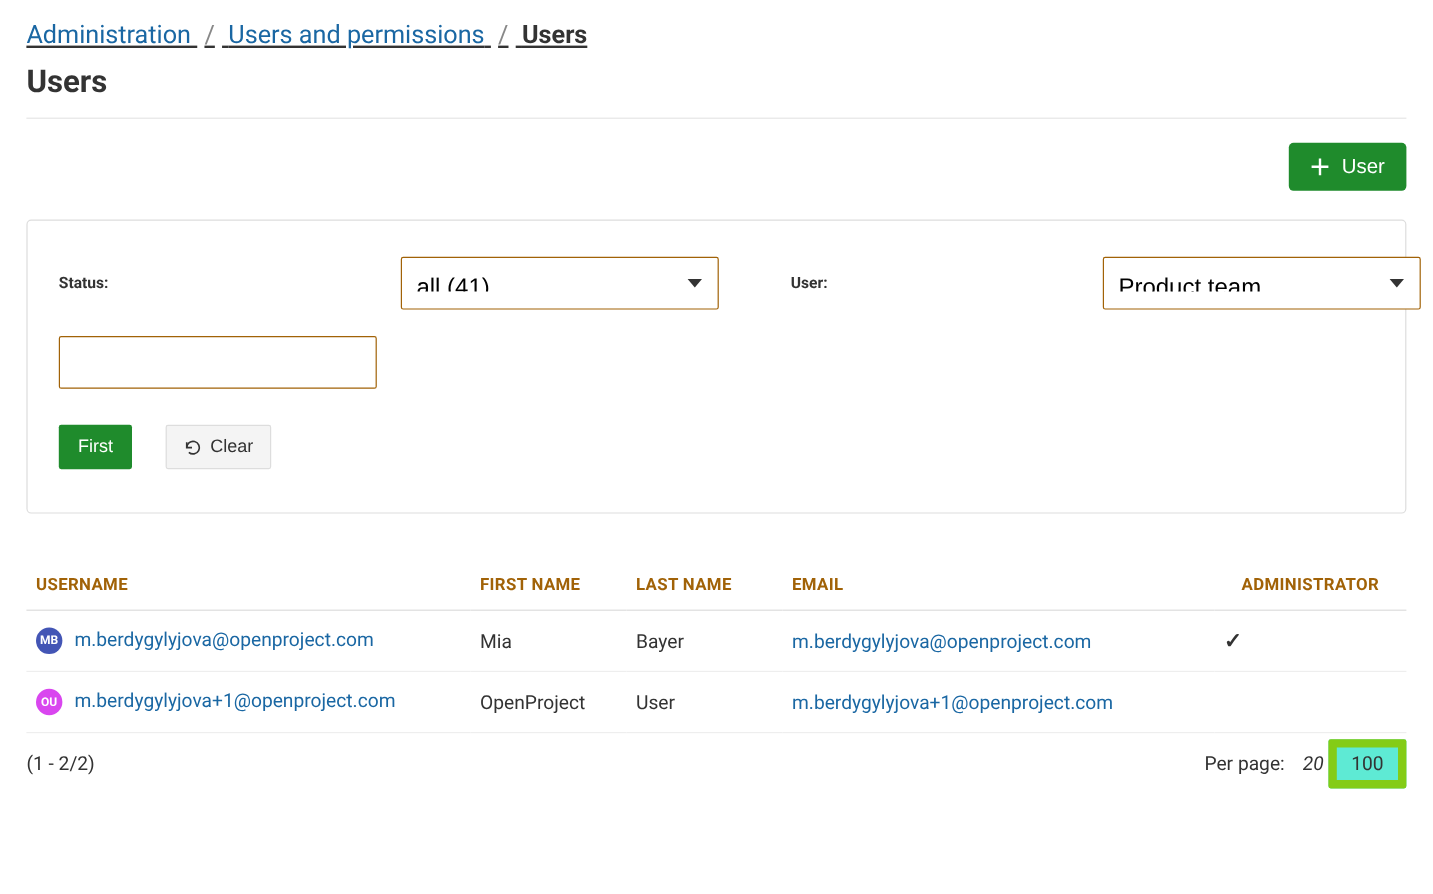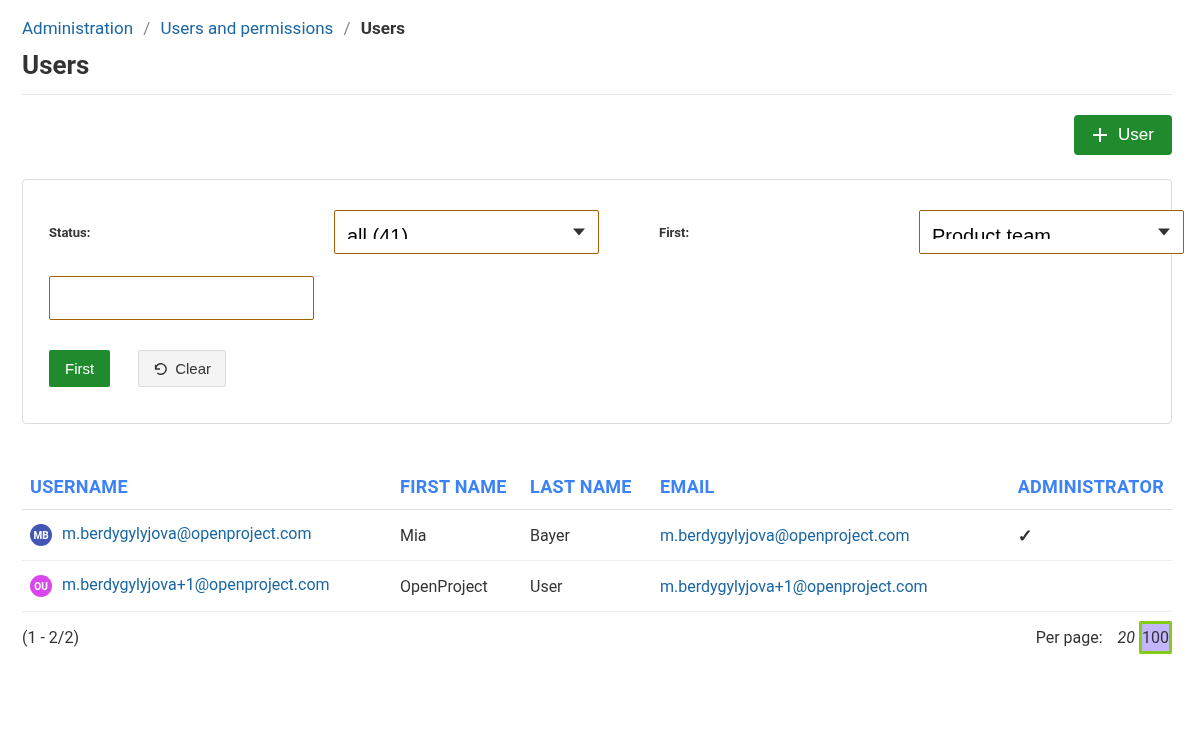--- a/index.html
+++ b/index.html
@@ -5,21 +5,21 @@
   * { box-sizing: border-box; margin: 0; padding: 0; }
   body {
     font-family: -apple-system, BlinkMacSystemFont, "Segoe UI", Roboto, Arial, sans-serif;
     font-size: 16px;
     color: #333;
     background: #fff;
     padding: 18px 22px;
     width: 1194px;
   }
   a { color: #1a67a3; text-decoration: none; }
-  .breadcrumb { font-size: 17px; margin-bottom: 12px; }
+  .breadcrumb { font-size: 21px; margin-bottom: 12px; text-decoration: underline; }
   .breadcrumb .sep { color: #888; margin: 0 6px; }
   .breadcrumb .current { color: #333; font-weight: 700; }
   h1 { font-size: 26px; font-weight: 700; margin: 8px 0 14px 0; }
   .hr { border-top: 1px solid #e5e5e5; margin-bottom: 20px; }
   .toolbar-row { display: flex; justify-content: flex-end; margin-bottom: 24px; }
   .btn-primary {
     background: #1f8b2c;
     color: #fff;
     border: none;
     border-radius: 4px;
@@ -71,41 +71,41 @@
     background: #1f8b2c; color:#fff; border:none; border-radius:2px;
     padding: 10px 16px; font-size:15px; cursor:pointer;
   }
   .btn-clear {
     background: #f4f4f4; border:1px solid #ddd; border-radius:2px;
     padding: 9px 14px; font-size:15px; cursor:pointer;
     display:inline-flex; align-items:center; gap:8px; color:#333;
   }
   table { width:100%; border-collapse: collapse; }
   th {
-    text-align:left; font-size:18px; font-weight:700; letter-spacing:0.3px;
-    color:#3b82f6; text-transform:uppercase; padding: 12px 8px;
+    text-align:left; font-size:14px; font-weight:700; letter-spacing:0.3px;
+    color:#a16207; text-transform:uppercase; padding: 12px 8px;
     border-bottom: 1px solid #ddd;
   }
   th.admin-col { text-align:center; }
   td {
     padding: 14px 8px; border-bottom:1px solid #eee; font-size:16px; vertical-align:middle;
   }
   td.admin-col { text-align:left; padding-left: 8px;}
   .usercell { display:flex; align-items:flex-start; gap:10px; }
   .avatar {
     width:22px; height:22px; border-radius:50%; color:#fff;
     font-size:10px; font-weight:700; display:inline-flex;
     align-items:center; justify-content:center; flex-shrink:0;
   }
   .check { font-size:18px; font-weight:700; }
   .footer-row { display:flex; justify-content:space-between; align-items:center; margin-top:16px; font-size:16px; }
   .perpage { display:flex; align-items:center; gap:15px; }
   .perpage .opt { font-style:italic; cursor:pointer; }
   .perpage .opt.boxed {
-    font-style:normal; border:3px solid #84cc16; padding:4px 0; border-radius:2px; background:#c4b5fd;
+    font-style:normal; border:7px solid #84cc16; padding:4px 12px; border-radius:2px; background:#5eead4;
   }
 </style>
 </head>
 <body>
 
 <nav class="breadcrumb">
   <a href="#">Administration</a>
   <span class="sep">/</span>
   <a href="#">Users and permissions</a>
   <span class="sep">/</span>
@@ -126,21 +126,21 @@
 </div>
 
 <div class="filter-box">
   <div class="filter-grid">
     <div class="flabel">Status:</div>
     <div class="fselect-wrap">
       <select class="fselect">
         <option>all (41)</option>
       </select>
     </div>
-    <div class="flabel" style="padding-left:40px;">First:</div>
+    <div class="flabel" style="padding-left:40px;">User:</div>
     <div class="fselect-wrap">
       <select class="fselect">
         <option>Product team</option>
       </select>
     </div>
     <div>
       <input class="finput" type="text" value="" style="">
     </div>
     <div></div>
       <div></div>

